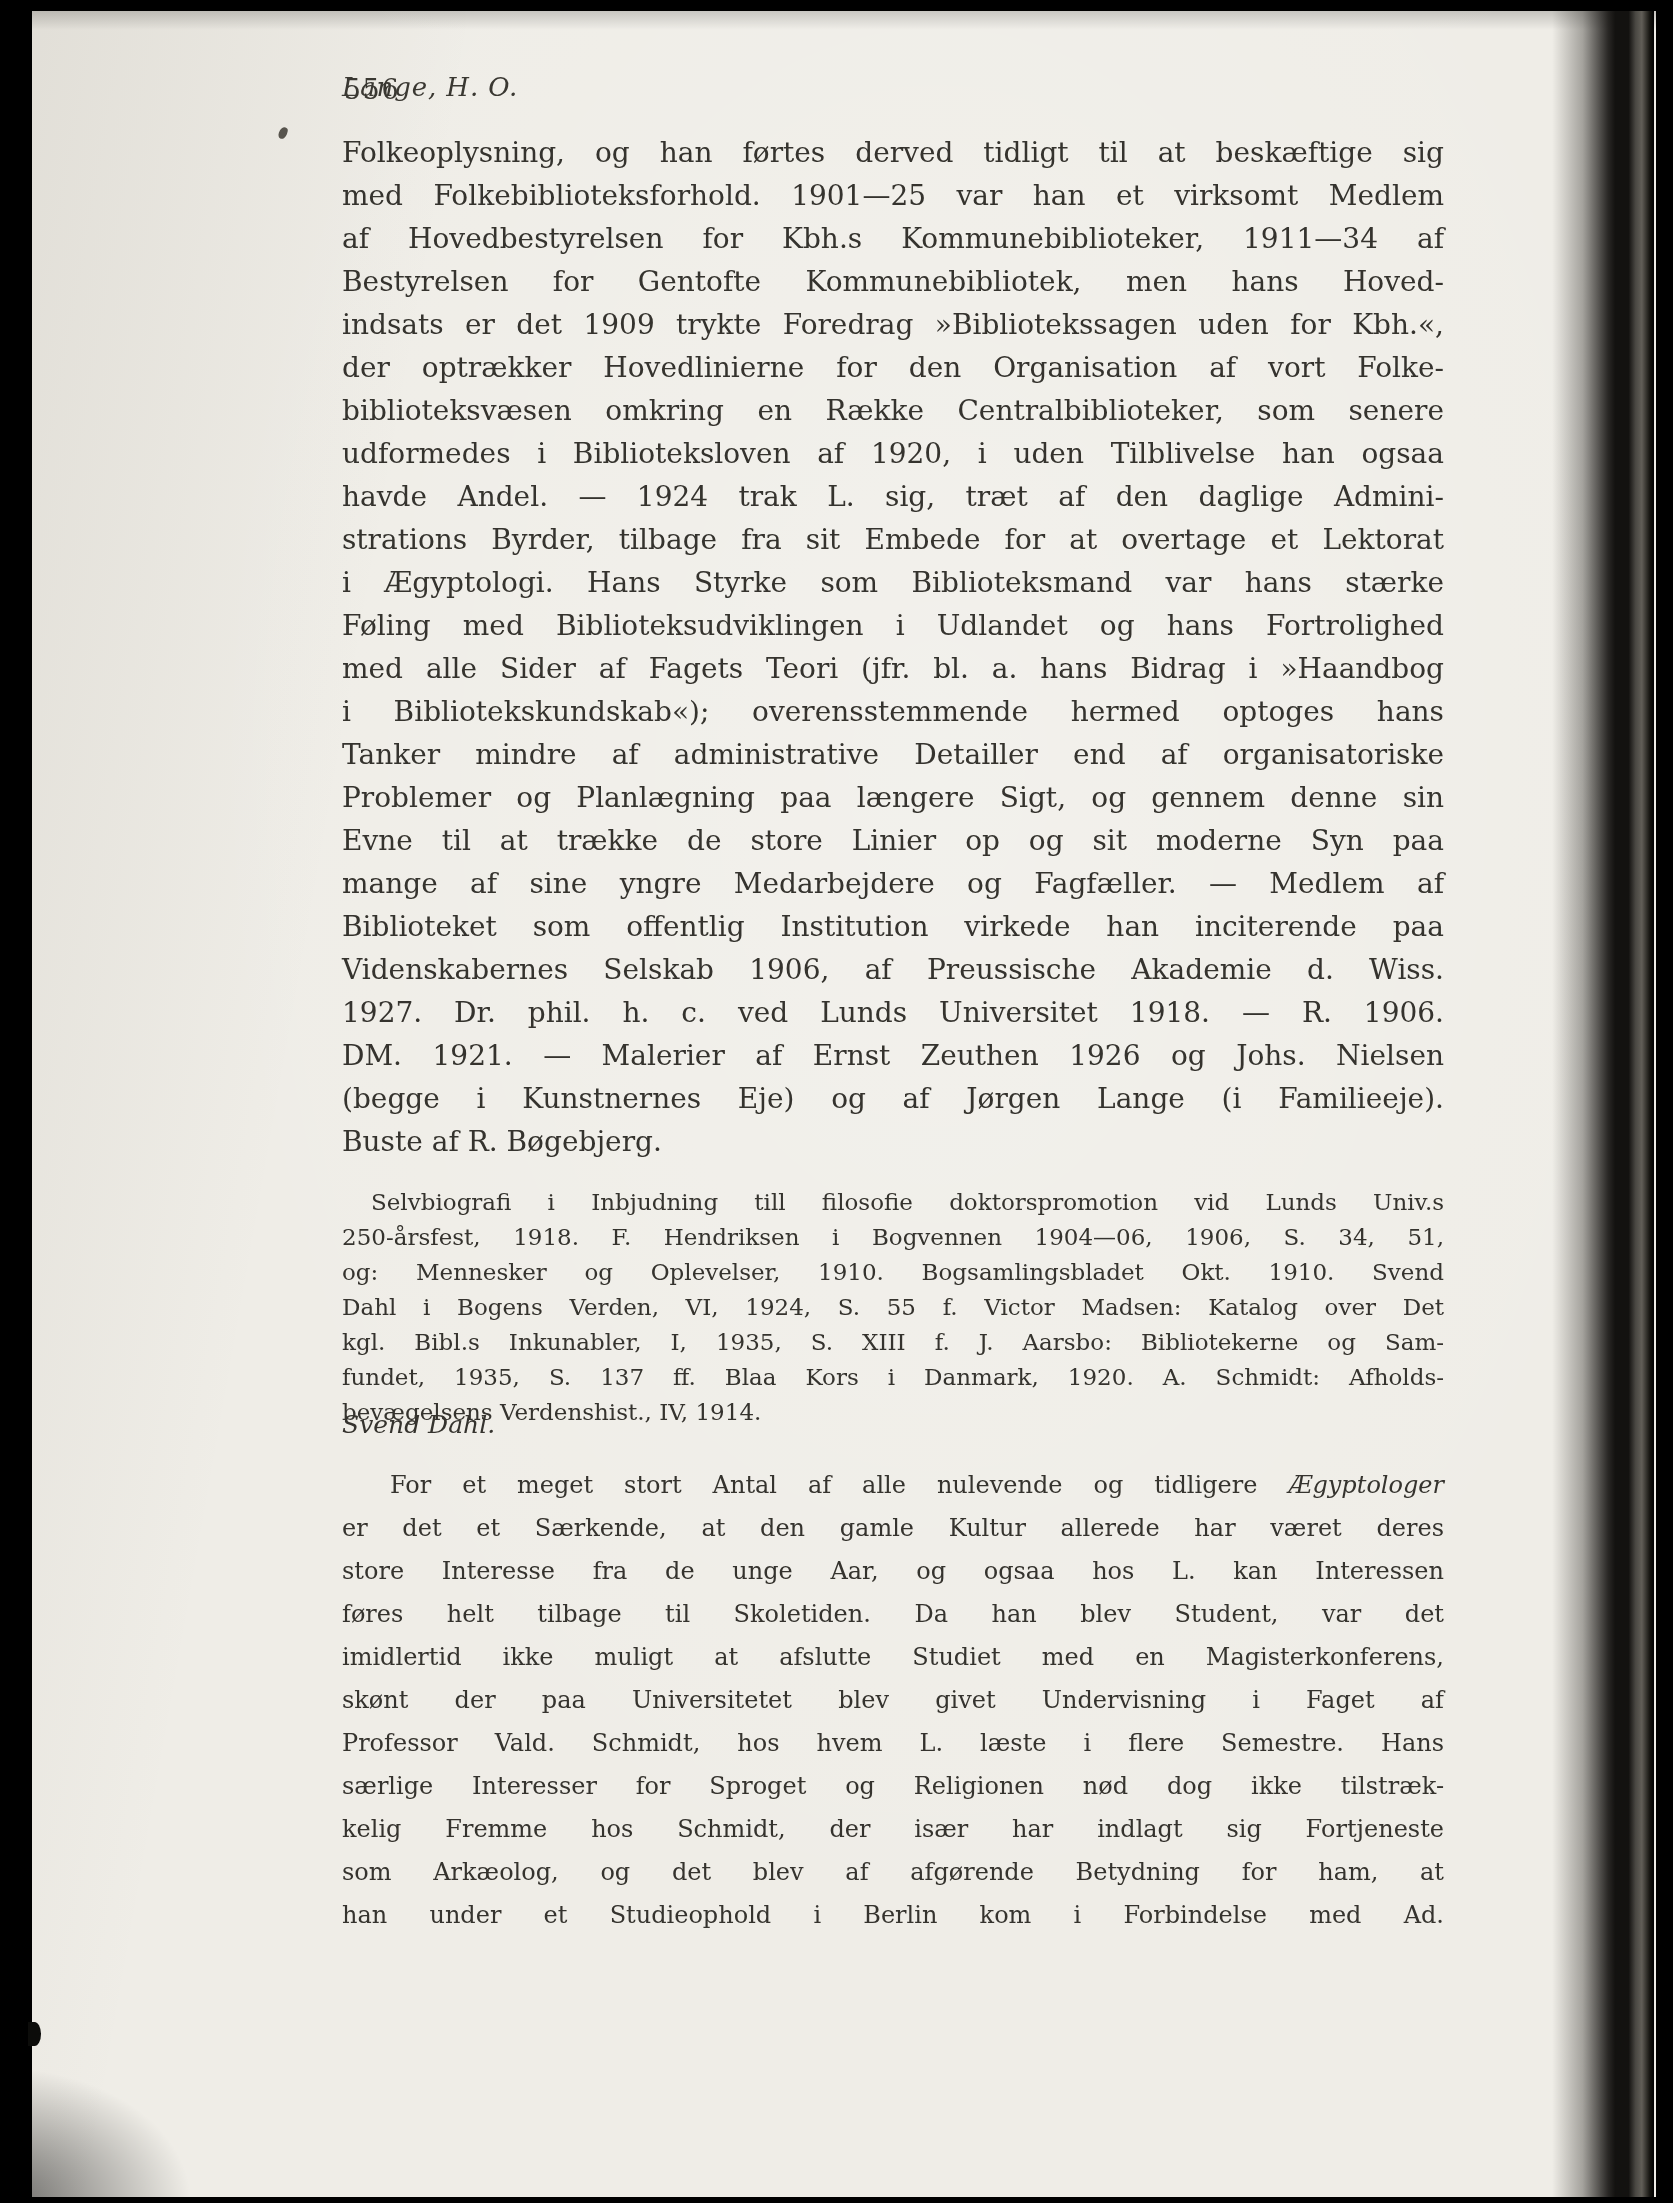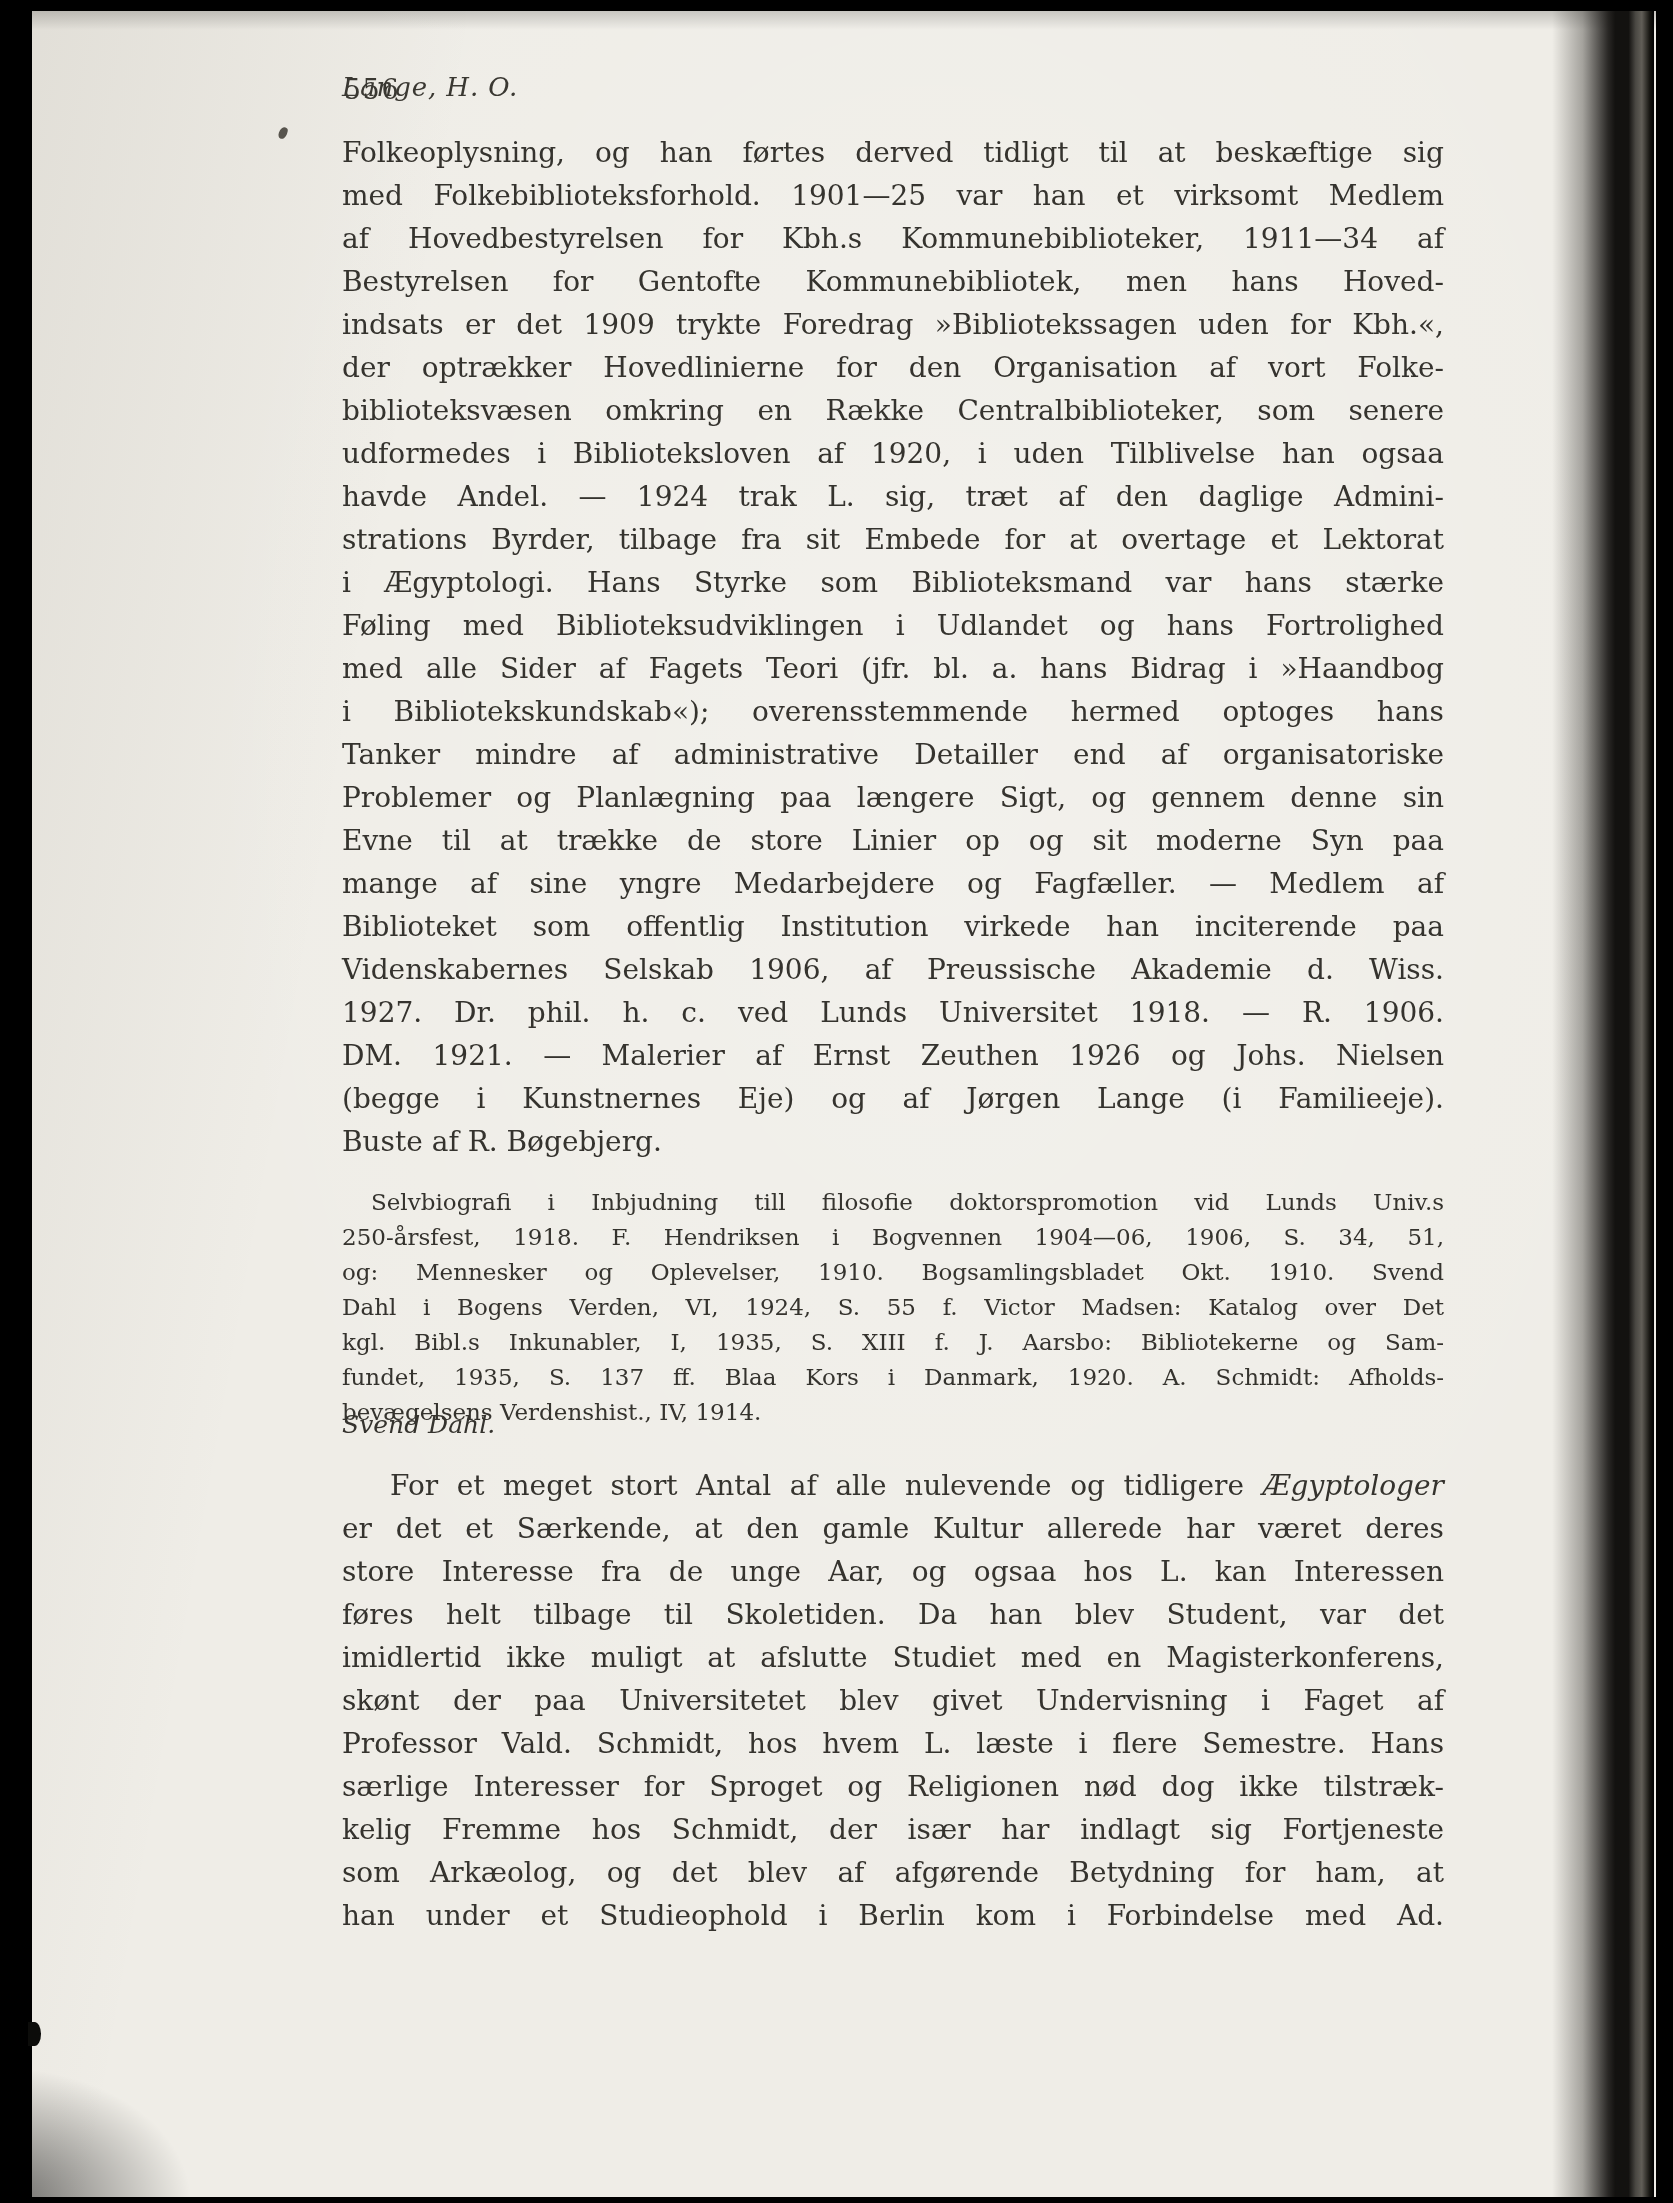--- a/index.html
+++ b/index.html
@@ -83,21 +83,21 @@
   .bib .line:first-child { text-indent: 29px; }
   .bib .line:last-child { text-align-last: left; }
 
   .signature-row {
     height: 31px; margin-top: -21px;
     text-align: left; padding-right: 3.5px;
     font-size: 25px; line-height: 31px;
   }
   .signature { font-style: italic; }
 
-  .para2 { margin-top: 24px; font-size: 28px; line-height: 43px; }
+  .para2 { margin-top: 24px; font-size: 24px; line-height: 43px; }
   .para2 .line:first-child { text-indent: 48px; }
 </style>
 </head>
 <body>
 
 <div class="scan">
 
   <div class="page">
 
     <div class="text-column">

